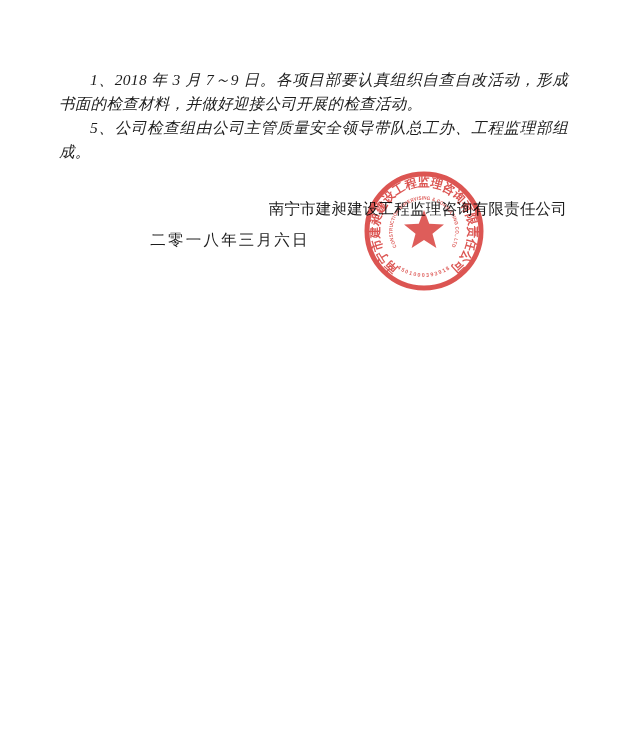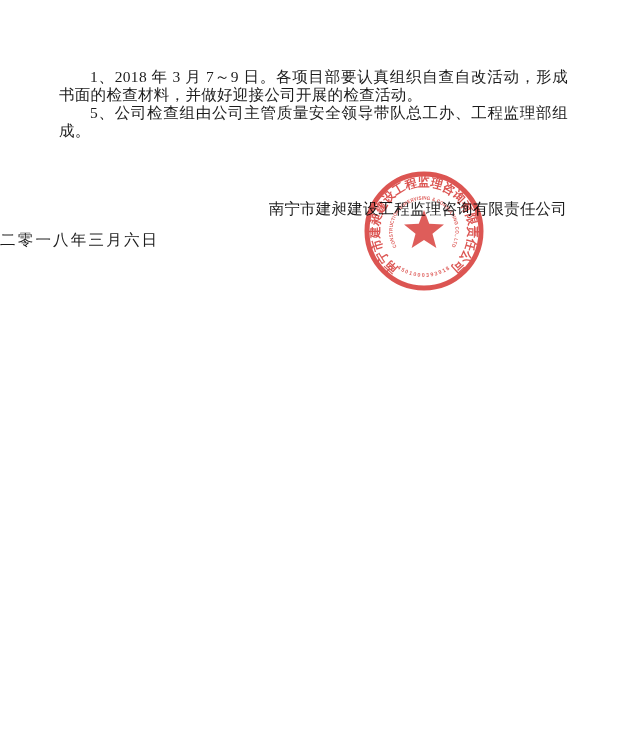--- a/index.html
+++ b/index.html
@@ -15,44 +15,45 @@
     overflow: hidden;
     font-family: "Liberation Serif", "DejaVu Serif", serif;
     color: #1c1c1c;
   }
   .body-text {
     position: absolute;
     top: 68px;
     left: 59px;
     right: 56px;
     font-size: 15.5px;
-    line-height: 18px;
+    line-height: 24px;
     text-align: justify;
     letter-spacing: 0.3px;
+    font-style: italic;
   }
   .body-text p {
     margin: 0;
     text-indent: 2em;
   }
   .sig-company {
     position: absolute;
     top: 197px;
     left: 0;
     right: 57px;
     text-align: right;
     font-size: 15.5px;
     line-height: 24px;
     letter-spacing: 0.2px;
   }
   .sig-date {
     position: absolute;
     top: 228px;
     left: 0;
     right: 164px;
-    text-align: left;
+    text-align: center;
     font-size: 15.5px;
     line-height: 24px;
     letter-spacing: 2.2px;
   }
   .stamp {
     position: absolute;
     left: 349px;
     top: 156px;
     width: 150px;
     height: 150px;

